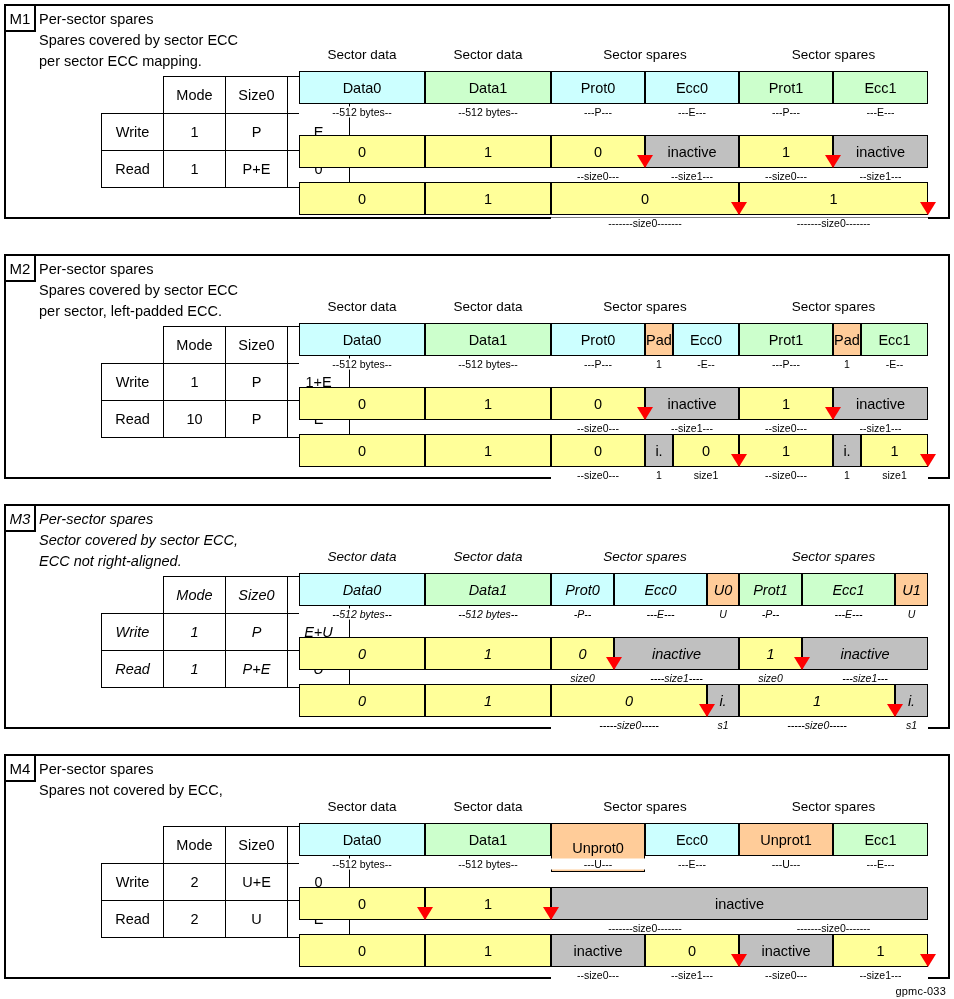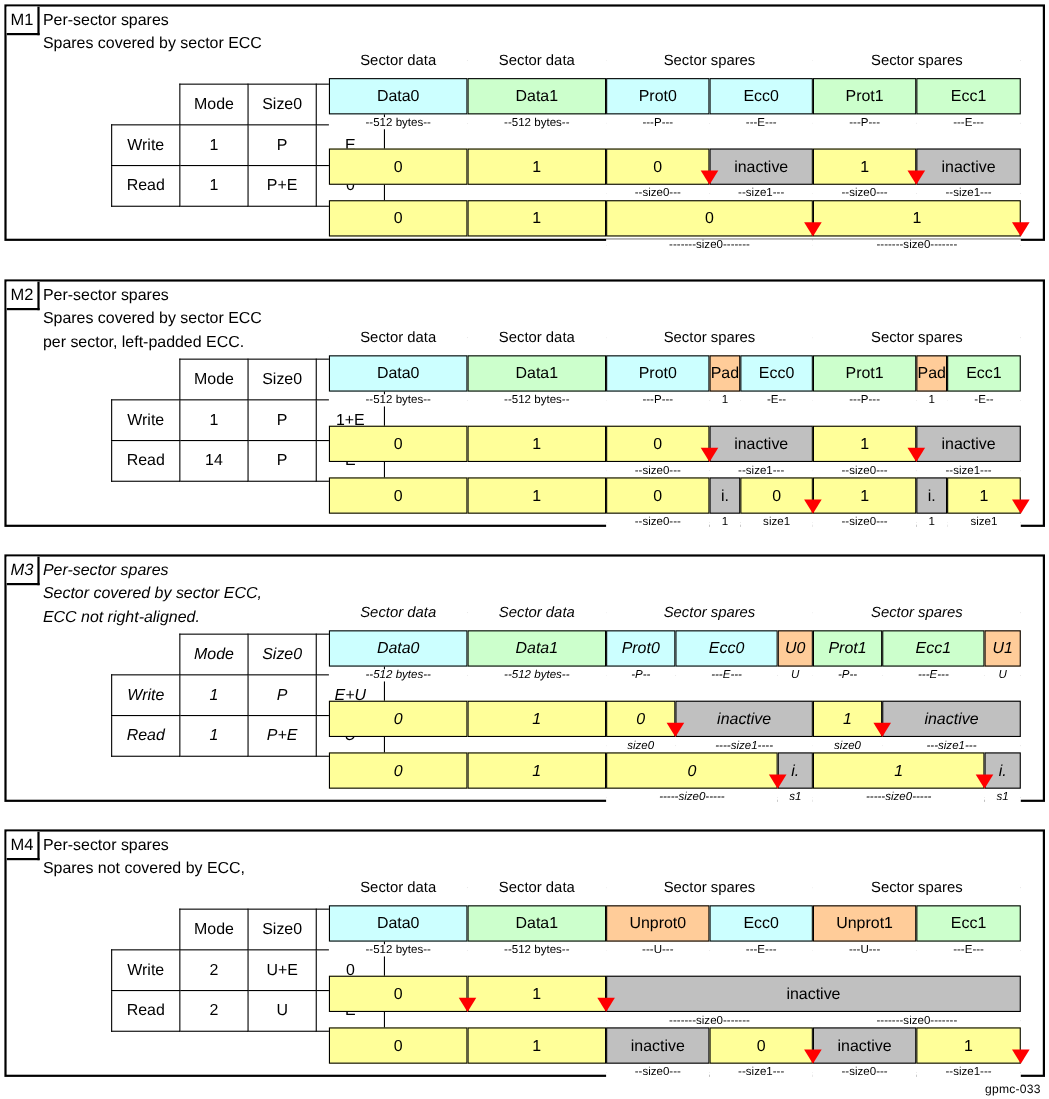--- a/index.html
+++ b/index.html
@@ -170,20 +170,21 @@
 </head>
 <body>
 
 <div id="page">
 
   <div class="section" style="top:4px; height:215px;">
     <div class="sec-tag">M1</div>
     <div class="desc">
       <div>Per-sector spares</div>
       <div>Spares covered by sector ECC</div>
+      <div>per sector ECC mapping.</div>
     </div>
     <table class="mtable">
       <tbody>
           <tr>
         <td class="corner"></td>
         <td class="c">Mode</td>
         <td class="c">Size0</td>
         <td class="c">Size1</td>
       </tr>
       <tr>
@@ -342,21 +343,21 @@
         <td class="c">Size1</td>
       </tr>
       <tr>
         <td class="rowhdr">Write</td>
         <td class="c">1</td>
         <td class="c">P</td>
         <td class="c">1+E</td>
       </tr>
       <tr>
         <td class="rowhdr">Read</td>
-        <td class="c">14</td>
+        <td class="c">10</td>
         <td class="c">P</td>
         <td class="c">E</td>
       </tr>
     </tbody>
       </table>
 
     <div class="diagram">
       <div class="meas hmeas" style="left:2px;   top:32px; width:126px;">
           <div class="bar solid"></div>
           <div class="ah l"></div>
@@ -754,21 +755,21 @@
         </div>
       <div class="meas hmeas" style="left:442px; top:32px; width:189px;">
           <div class="bar solid"></div>
           <div class="ah l"></div>
           <div class="ah r"></div>
           <div class="lbl">Sector spares</div>
         </div>
 
       <div class="cell blue" style="left:2px;   top:56px; width:126px; height:33px;">Data0</div>
       <div class="cell green" style="left:128px; top:56px; width:126px; height:33px;">Data1</div>
-      <div class="cell orange" style="left:254px; top:56px; width:94px;  height:33px;">Unprot0</div>
+      <div class="cell orange" style="left:254px; top:56px; width:94px;  height:49px;">Unprot0</div>
       <div class="cell blue" style="left:348px; top:56px; width:94px;  height:33px;">Ecc0</div>
       <div class="cell orange" style="left:442px; top:56px; width:94px;  height:33px;">Unprot1</div>
       <div class="cell green" style="left:536px; top:56px; width:95px;  height:33px;">Ecc1</div>
 
       <div class="meas" style="left:2px;   top:90px; width:126px;">
           <div class="bar"></div>
           <div class="ah l"></div>
           <div class="ah r"></div>
           <div class="lbl">--512 bytes--</div>
         </div>

